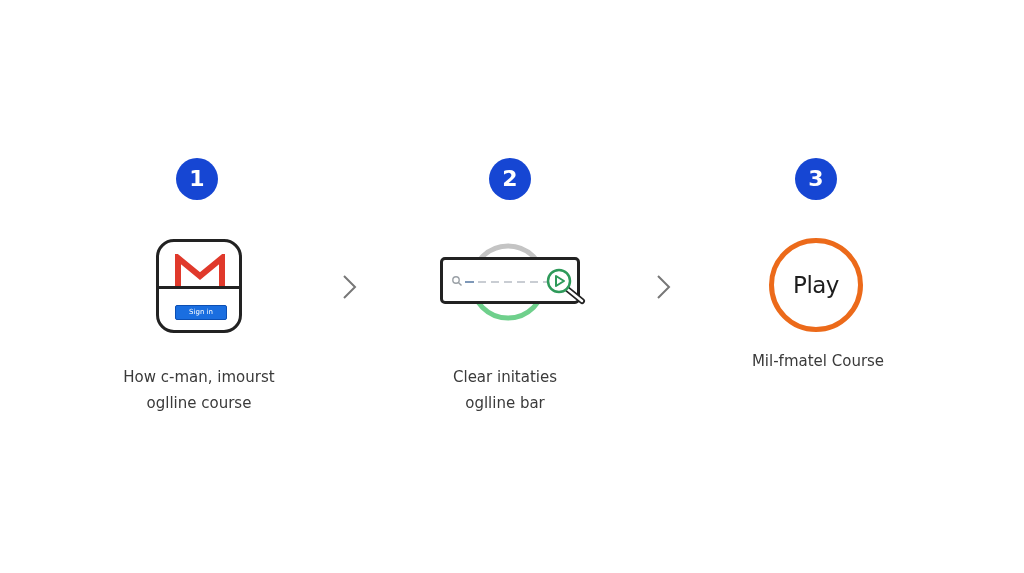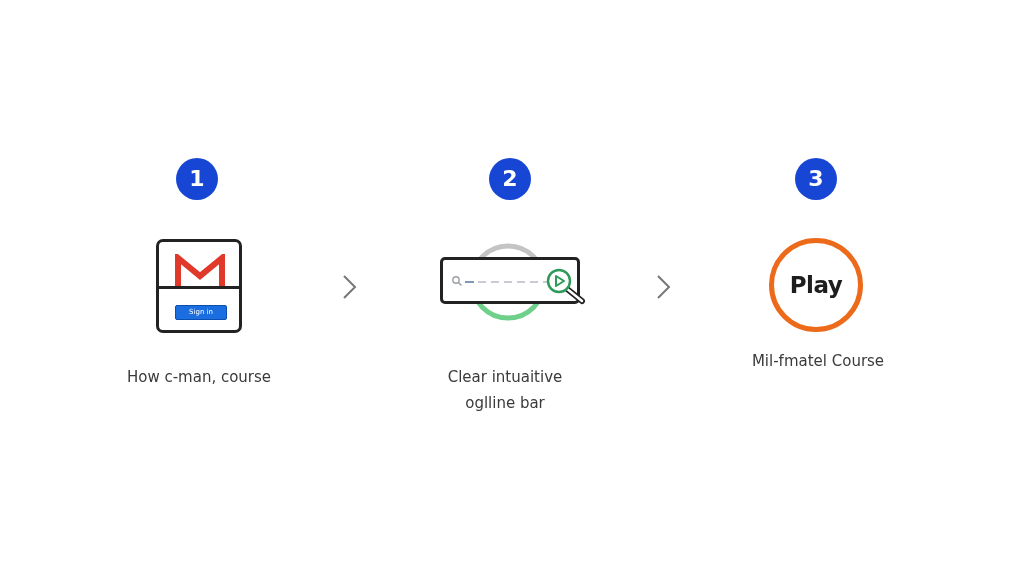--- a/index.html
+++ b/index.html
@@ -32,21 +32,21 @@
       font-size: 15px;
       line-height: 26px;
     }
     .arrow { position: absolute; width: 20px; height: 30px; }
 
     
     .mail-card {
       position: absolute; left: 156px; top: 239px;
       width: 80px; height: 88px;
       border: 3px solid #222;
-      border-radius: 7px;
+      border-radius: 18px;
       background: #fff;
     }
     .mail-divider {
       position: absolute; left: 0; right: 0; top: 44px;
       border-top: 3px solid #222;
     }
     .mail-m { position: absolute; left: 15px; top: 12px; width: 52px; height: 36px; }
     .signin-btn {
       position: absolute; left: 16px; top: 63px;
       width: 50px; height: 13px;
@@ -84,42 +84,43 @@
     .play-circle {
       position: absolute; left: 769px; top: 238px;
       width: 84px; height: 84px;
       border: 5px solid #ec6a1a;
       border-radius: 50%;
       background: #fff;
       display: flex; align-items: center; justify-content: center;
     }
     .play-text {
       font-family: "DejaVu Sans", sans-serif;
-      font-weight: bold;
+      font-weight: normal;
       font-size: 23px;
       color: #1d1d1d;
       letter-spacing: -0.5px;
     }
   </style>
 </head>
 <body>
 
 <div class="step">
   <div class="badge" style="left:176px; top:158px;">1</div>
 
   <div class="mail-card">
     <svg class="mail-m" viewBox="0 0 52 36">
       <path d="M4 34 V4 L26 22 L48 4 V34" fill="none" stroke="#e0392b" stroke-width="6" stroke-linejoin="miter"></path>
     </svg>
     <div class="mail-divider"></div>
     <div class="signin-btn">Sign in</div>
   </div>
 
   <div class="caption" style="left:79px; top:364px;">
-    <div>How c-man, course</div>
+    <div>How c-man, imourst</div>
+    <div>oglline course</div>
   </div>
 </div>
 
 <svg class="arrow" style="left:340px; top:272px;" viewBox="0 0 20 30">
   <path d="M4 4 L15 15 L4 26" fill="none" stroke="#777" stroke-width="2"></path>
 </svg>
 
 <div class="step">
   <div class="badge" style="left:489px; top:158px;">2</div>
 
@@ -138,21 +139,21 @@
   </div>
 
   <svg class="play-magnifier" viewBox="0 0 46 40">
     <line x1="22" y1="22" x2="38" y2="35" stroke="#222" stroke-width="6" stroke-linecap="round"></line>
     <line x1="22" y1="22" x2="38" y2="35" stroke="#fff" stroke-width="2.5" stroke-linecap="round"></line>
     <circle cx="15" cy="15" r="11" fill="#fff" stroke="#2e9a5a" stroke-width="2.5"></circle>
     <path d="M12 10 L20 15 L12 20 Z" fill="none" stroke="#2e9a5a" stroke-width="2" stroke-linejoin="round"></path>
   </svg>
 
   <div class="caption" style="left:385px; top:364px;">
-    <div>Clear intuaitive</div>
+    <div>Clear initaties</div>
     <div>oglline bar</div>
   </div>
 </div>
 
 <svg class="arrow" style="left:654px; top:272px;" viewBox="0 0 20 30">
   <path d="M4 4 L15 15 L4 26" fill="none" stroke="#777" stroke-width="2"></path>
 </svg>
 
 <div class="step">
   <div class="badge" style="left:795px; top:158px;">3</div>

